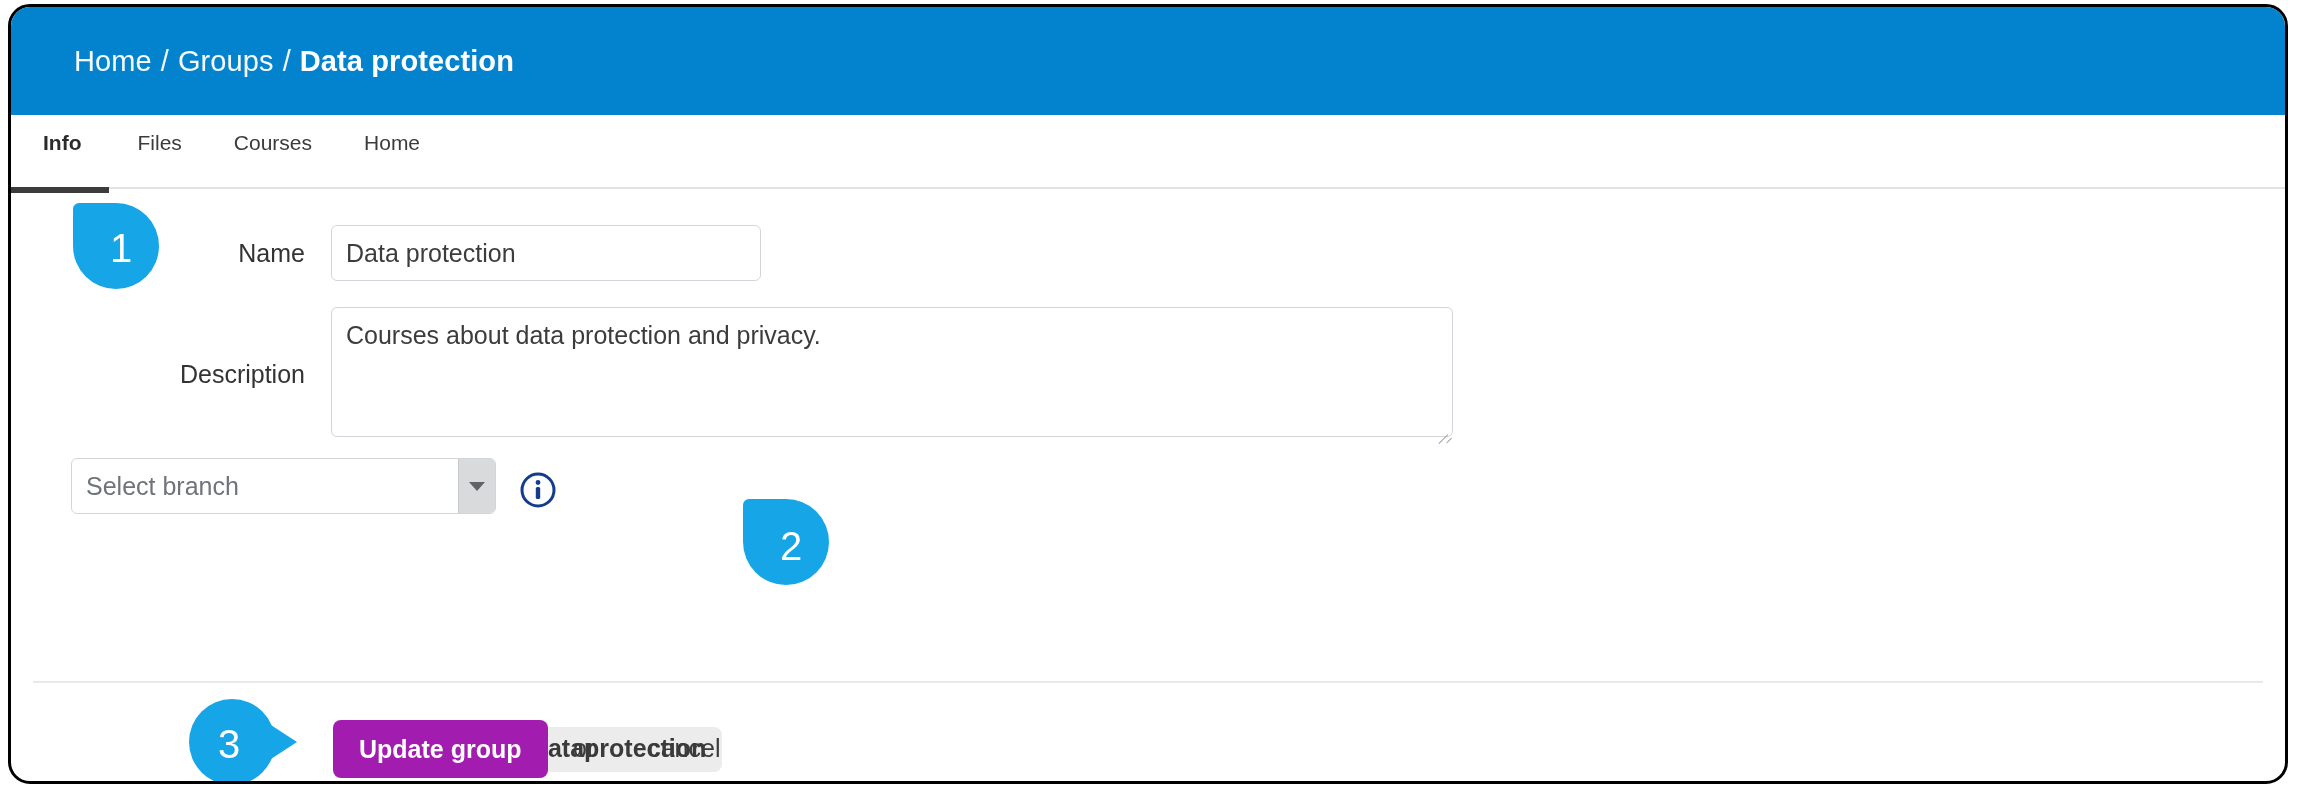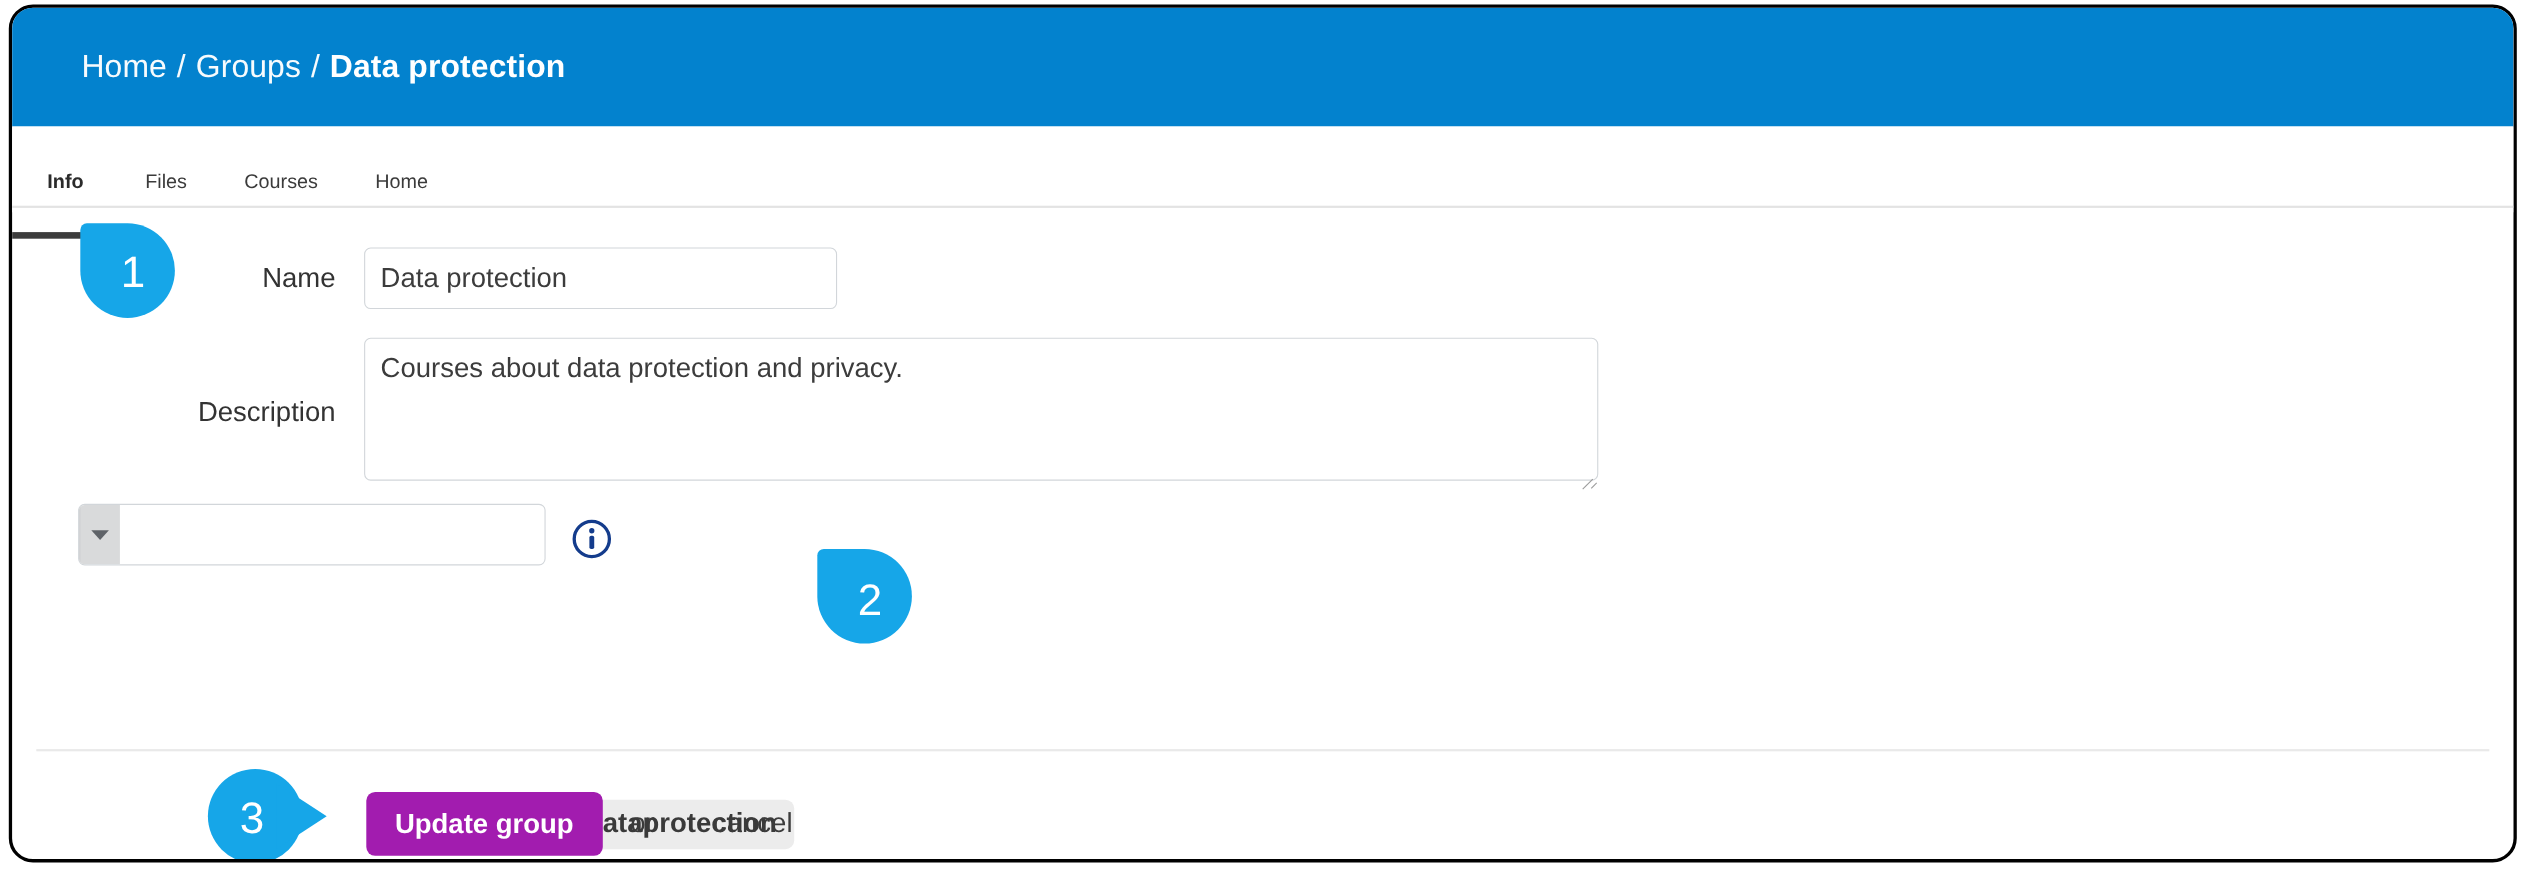--- a/index.html
+++ b/index.html
@@ -79,29 +79,28 @@
   }
   .tabs {
     position: absolute;
     left: 0;
     top: 0;
     display: flex;
     align-items: flex-start;
     height: 100%;
   }
   .tab {
-    font-size: 18px;
+    font-size: 21px;
     color: #3b3b3b;
     padding: 16px 26px 0 26px;
     white-space: nowrap;
     cursor: pointer;
     position: relative;
     height: 100%;
     box-sizing: border-box;
-    margin-top: 24px;
   }
   .tab:first-child { padding-left: 32px; padding-right: 30px; }
   .tab.active {
     font-weight: 700;
     color: #2b2b2b;
   }
   .tab.active::after {
     content: "";
     position: absolute;
     left: 0;
@@ -397,20 +396,21 @@
     <div class="row row-desc">
       <div class="field-label">Description</div>
       <div class="desc-wrap">
         <textarea class="input-desc" placeholder="Description" style="">Courses about data protection and privacy.</textarea>
         <div class="desc-grip"></div>
       </div>
     </div>
 
     <div class="row row-branch">
       <div class="select-wrap">
+        <span class="select-text">Select branch</span>
         <span class="select-btn">
           <span class="caret"></span>
         </span>
       </div>
       <span class="info-icon">
         <svg viewBox="0 0 40 40" aria-hidden="true">
           <circle cx="20" cy="20" r="16" fill="none" stroke="#143c8c" stroke-width="3"></circle>
           <circle cx="20" cy="12.5" r="2.4" fill="#143c8c"></circle>
           <rect x="17.8" y="17" width="4.4" height="12" rx="1.6" fill="#143c8c"></rect>
         </svg>

